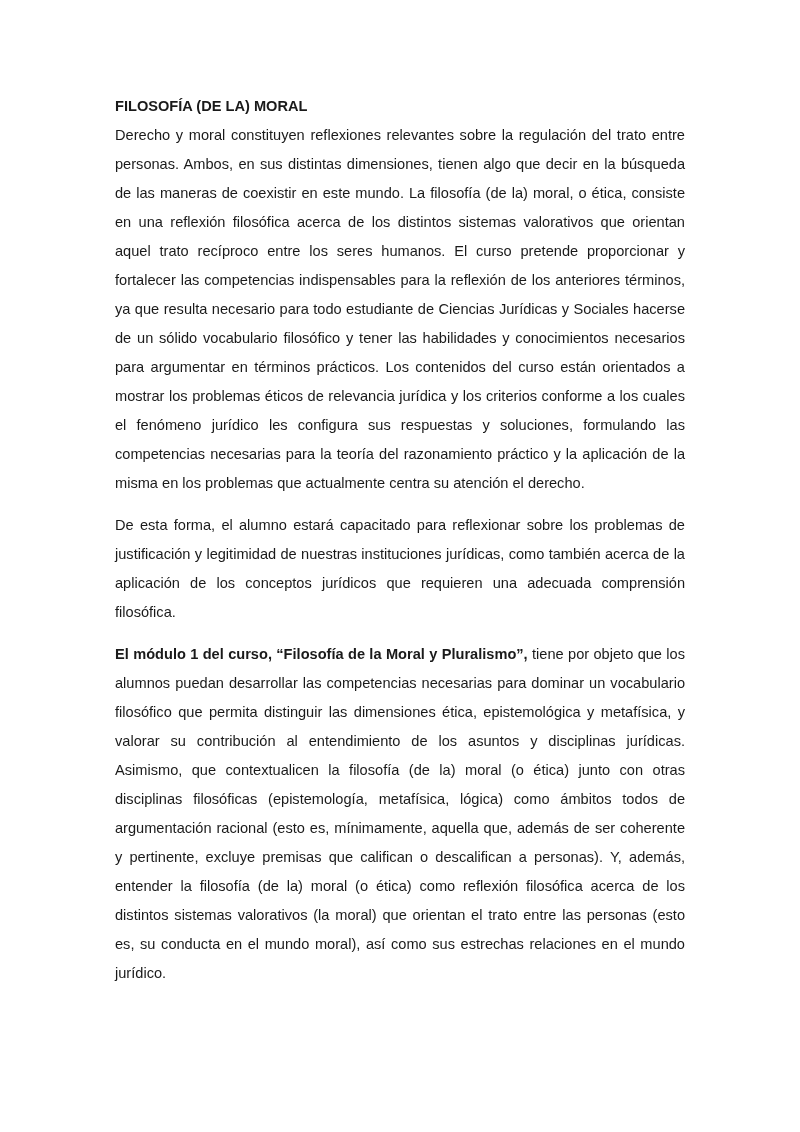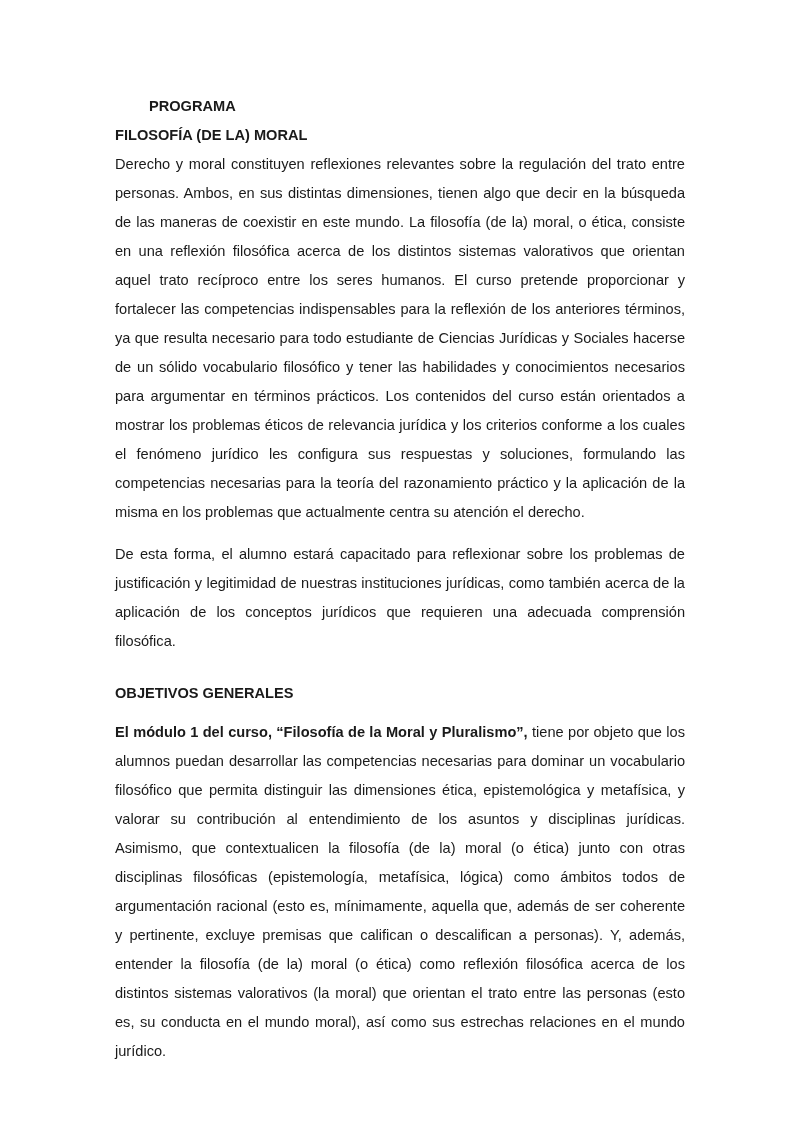--- a/index.html
+++ b/index.html
@@ -42,26 +42,24 @@
   }
   .lead-bold {
     font-weight: bold;
   }
 </style>
 </head>
 <body>
 
 <div class="page">
 
-  <p class="kicker">PROGRAMA</p>
 
   <p class="course-title">FILOSOFÍA (DE LA) MORAL</p>
 
 
   <p class="body-text">Derecho y moral constituyen reflexiones relevantes sobre la regulación del trato entre personas. Ambos, en sus distintas dimensiones, tienen algo que decir en la búsqueda de las maneras de coexistir en este mundo. La filosofía (de la) moral, o ética, consiste en una reflexión filosófica acerca de los distintos sistemas valorativos que orientan aquel trato recíproco entre los seres humanos. El curso pretende proporcionar y fortalecer las competencias indispensables para la reflexión de los anteriores términos, ya que resulta necesario para todo estudiante de Ciencias Jurídicas y Sociales hacerse de un sólido vocabulario filosófico y tener las habilidades y conocimientos necesarios para argumentar en términos prácticos. Los contenidos del curso están orientados a mostrar los problemas éticos de relevancia jurídica y los criterios conforme a los cuales el fenómeno jurídico les configura sus respuestas y soluciones, formulando las competencias necesarias para la teoría del razonamiento práctico y la aplicación de la misma en los problemas que actualmente centra su atención el derecho.</p>
 
   <p class="body-text">De esta forma, el alumno estará capacitado para reflexionar sobre los problemas de justificación y legitimidad de nuestras instituciones jurídicas, como también acerca de la aplicación de los conceptos jurídicos que requieren una adecuada comprensión filosófica.</p>
 
-  <p class="heading">OBJETIVOS GENERALES</p>
 
   <p class="body-text"><span class="lead-bold">El módulo 1 del curso, “Filosofía de la Moral y Pluralismo”,</span><span> tiene por objeto que los alumnos puedan desarrollar las competencias necesarias para dominar un vocabulario filosófico que permita distinguir las dimensiones ética, epistemológica y metafísica, y valorar su contribución al entendimiento de los asuntos y disciplinas jurídicas. Asimismo, que contextualicen la filosofía (de la) moral (o ética) junto con otras disciplinas filosóficas (epistemología, metafísica, lógica) como ámbitos todos de argumentación racional (esto es, mínimamente, aquella que, además de ser coherente y pertinente, excluye premisas que califican o descalifican a personas). Y, además, entender la filosofía (de la) moral (o ética) como reflexión filosófica acerca de los distintos sistemas valorativos (la moral) que orientan el trato entre las personas (esto es, su conducta en el mundo moral), así como sus estrechas relaciones en el mundo jurídico.</span></p>
 
 </div>
 
 </body></html>

